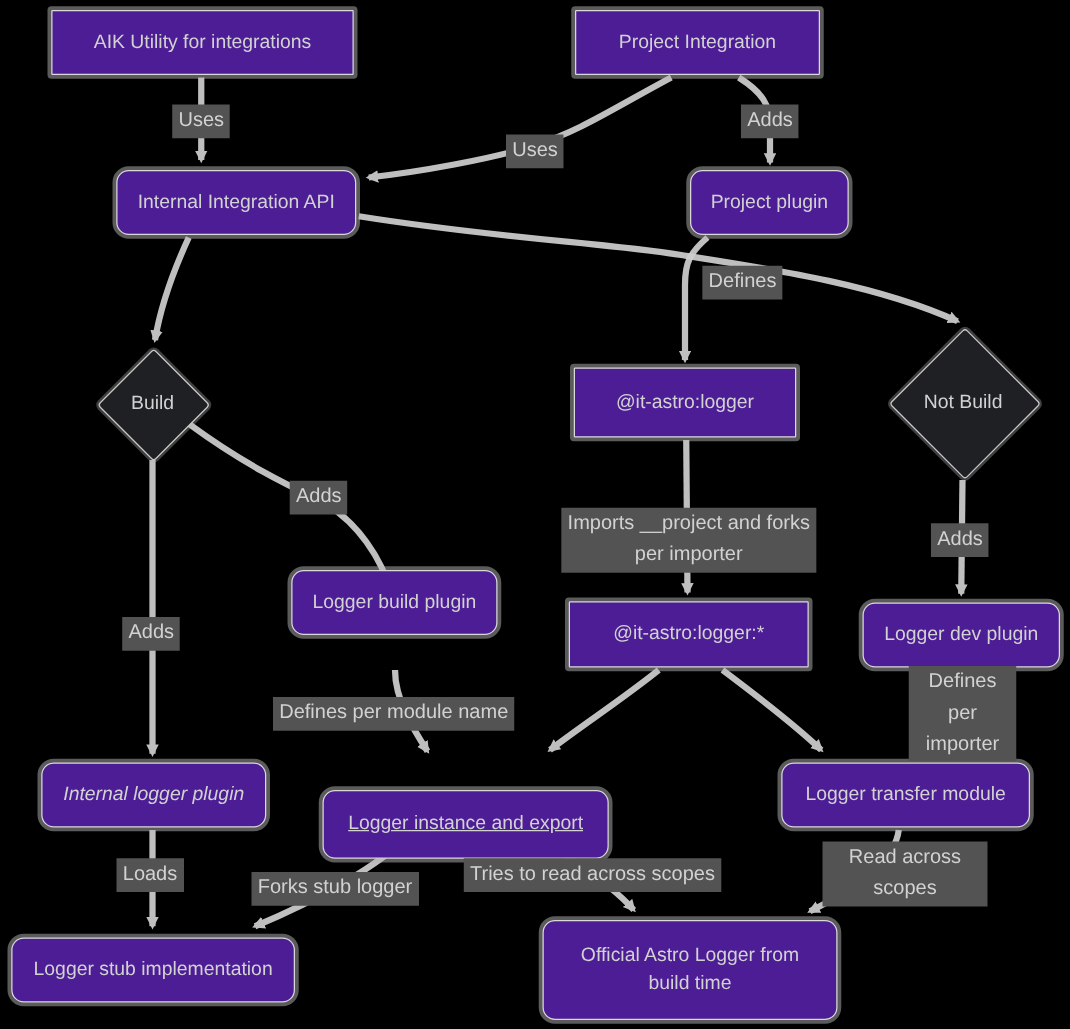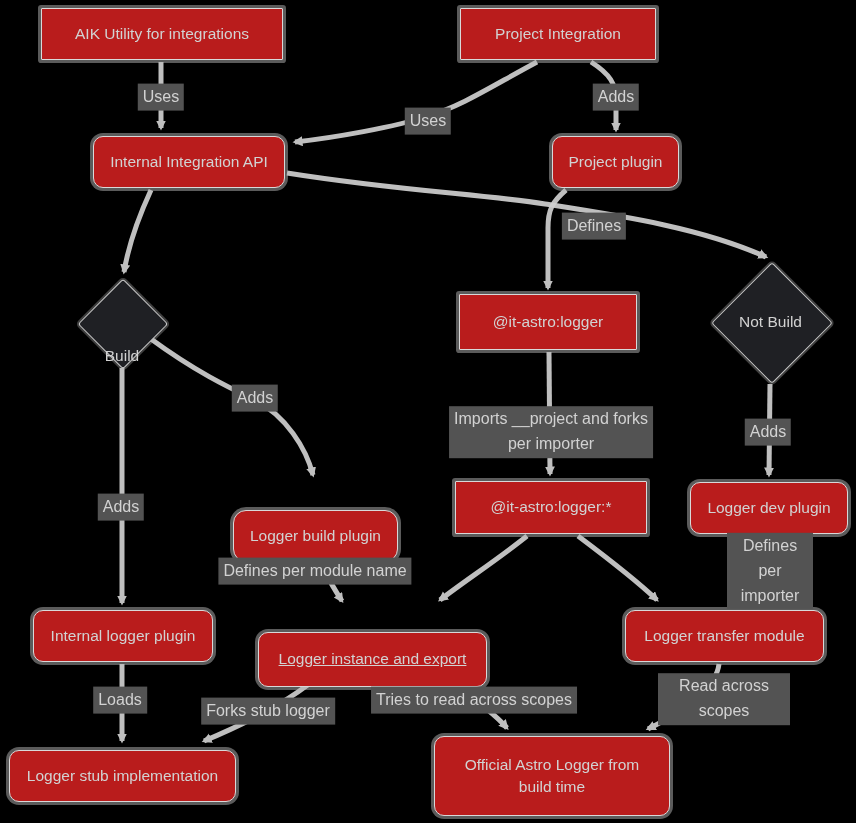--- a/index.html
+++ b/index.html
@@ -4,21 +4,21 @@
 <style>
   html,body{margin:0;padding:0;background:#000;}
   #canvas{
     position:relative;width:856px;height:823px;background:#000000;overflow:hidden;
     font-family:"Liberation Sans", sans-serif;
   }
   #edge-layer{position:absolute;left:0;top:0;z-index:1;}
   .edge{fill:none;stroke:#d0d0d0;stroke-width:5;opacity:.92;}
   .node{
     position:absolute;z-index:2;display:flex;align-items:center;justify-content:center;
-    background:#b91c1c;border:1.5px solid #d9d9d9;box-sizing:border-box;
+    background:#4c1d95;border:1.5px solid #d9d9d9;box-sizing:border-box;
     box-shadow:0 0 0 3px rgba(181,181,181,.5);
     color:#d2d2d2;font-size:15.5px;line-height:1.45;text-align:center;
   }
   .node.rounded{border-radius:10px;}
   .node.rect{border-radius:1px;}
   .node.diamond{background:transparent;border:none;box-shadow:none;}
   .diamond-bg{
     position:absolute;left:50%;top:50%;
     background:#1f2024;border:1.5px solid #c9c9c9;border-radius:3px;
     box-shadow:0 0 0 2px rgba(181,181,181,.35);
@@ -67,41 +67,41 @@
       </div>
       <div class="node rect" style="left: 460px; top: 8px; width: 196px; height: 52px;">
         <span class="node-label">Project Integration</span>
       </div>
       <div class="node rounded" style="left: 93px; top: 136px; width: 192px; height: 52px;">
         <span class="node-label">Internal Integration API</span>
       </div>
       <div class="node rounded" style="left: 552px; top: 136px; width: 127px; height: 52px;">
         <span class="node-label">Project plugin</span>
       </div>
-      <div class="node diamond" style="left: 78px; top: 279px; width: 88px; height: 88px; align-items: flex-end;">
+      <div class="node diamond" style="left: 78px; top: 279px; width: 88px; height: 88px;">
         <div class="diamond-bg" style="width: 62px; height: 62px; margin: -31px 0px 0px -31px; transform: rotate(45deg);"></div>
         <span class="node-label">Build</span>
       </div>
       <div class="node rect" style="left: 459px; top: 294px; width: 178px; height: 56px;">
         <span class="node-label">@it-astro:logger</span>
       </div>
       <div class="node diamond" style="left: 711px; top: 262px; width: 119px; height: 120px;">
         <div class="diamond-bg" style="width: 84px; height: 84px; margin: -42px 0px 0px -42px; transform: rotate(45deg);"></div>
         <span class="node-label">Not Build</span>
       </div>
-      <div class="node rounded" style="left: 233px; top: 510px; width: 165px; height: 52px; border-radius: 13px;">
+      <div class="node rounded" style="left: 233px; top: 456px; width: 165px; height: 52px;">
         <span class="node-label">Logger build plugin</span>
       </div>
       <div class="node rect" style="left: 455px; top: 481px; width: 192px; height: 53px;">
         <span class="node-label">@it-astro:logger:*</span>
       </div>
       <div class="node rounded" style="left: 690px; top: 482px; width: 158px; height: 52px;">
         <span class="node-label">Logger dev plugin</span>
       </div>
-      <div class="node rounded" style="left: 33px; top: 610px; width: 180px; height: 52px;">
+      <div class="node rounded" style="left: 33px; top: 610px; width: 180px; height: 52px; font-style: italic;">
         <span class="node-label">Internal logger plugin</span>
       </div>
       <div class="node rounded" style="left: 258px; top: 632px; width: 229px; height: 55px; text-decoration: underline;">
         <span class="node-label">Logger instance and export</span>
       </div>
       <div class="node rounded" style="left: 625px; top: 610px; width: 199px; height: 52px;">
         <span class="node-label">Logger transfer module</span>
       </div>
       <div class="node rounded" style="left: 9px; top: 750px; width: 227px; height: 52px;">
         <span class="node-label">Logger stub implementation</span>

